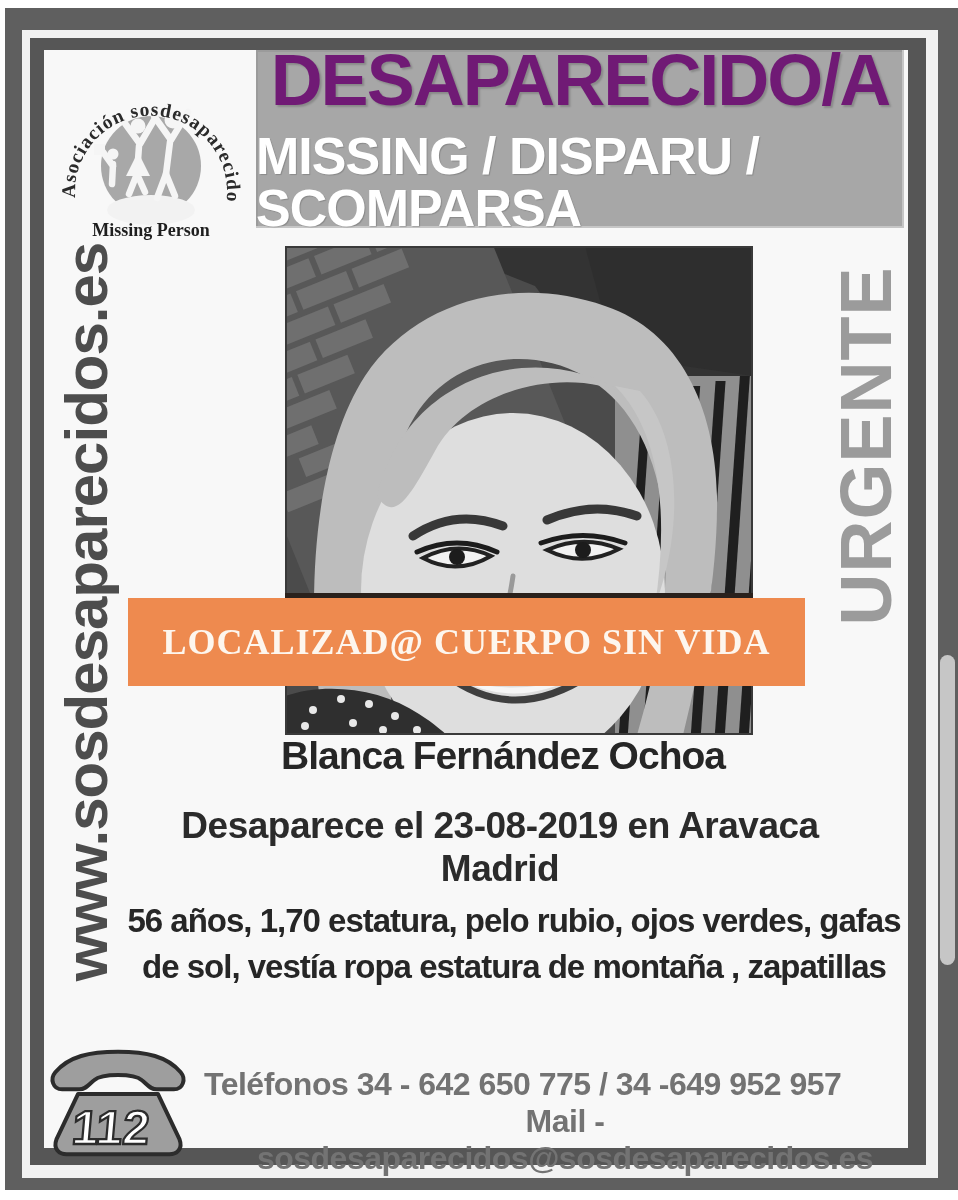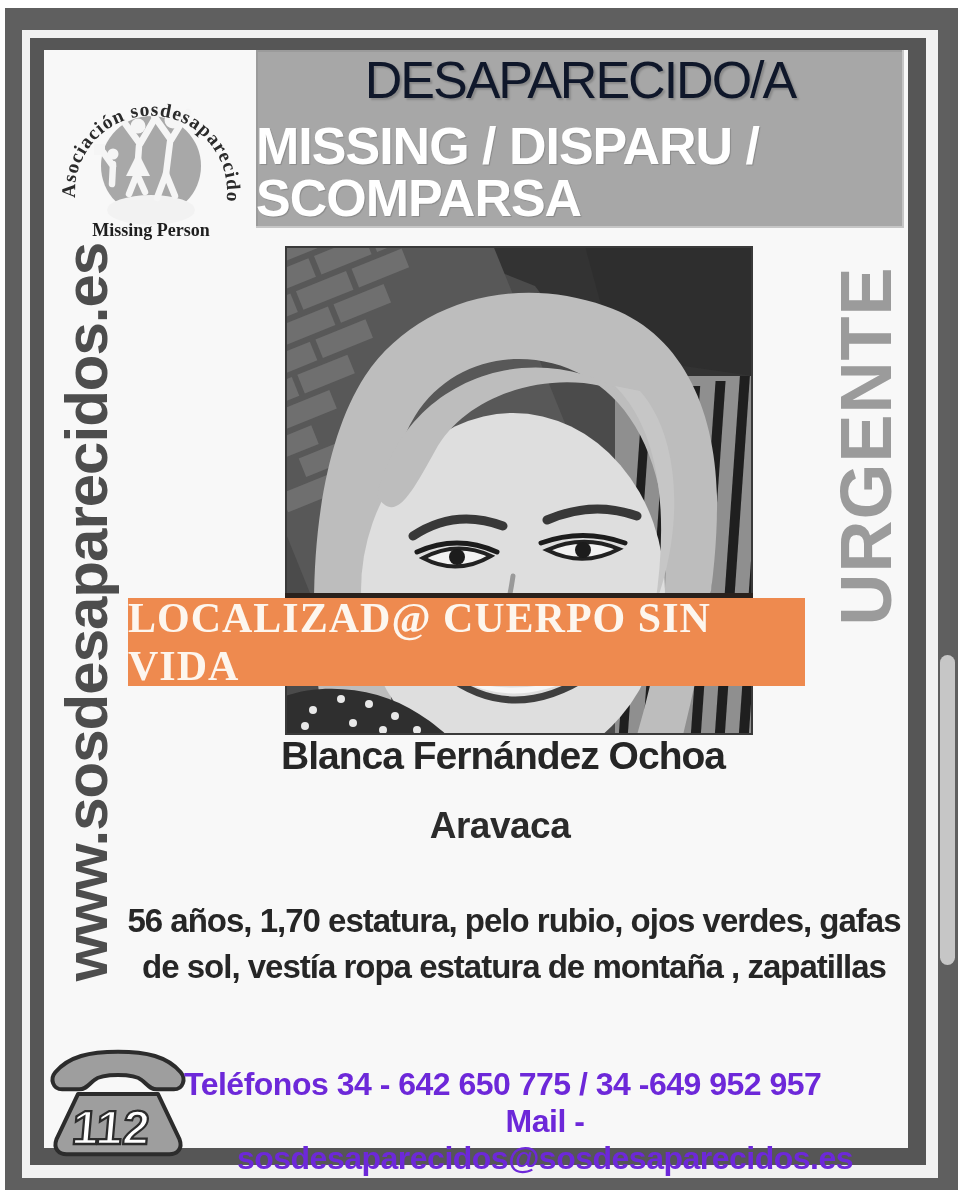--- a/index.html
+++ b/index.html
@@ -11,53 +11,53 @@
   .frame-outer{position:absolute;left:5px;top:8px;right:0;bottom:10px;background:#5f5f5f;}
   .frame-mat{position:absolute;left:22px;top:30px;right:20px;bottom:22px;background:#f2f2f2;}
   .frame-inner{position:absolute;left:30px;top:38px;right:32px;bottom:35px;background:#565656;}
   .content{position:absolute;left:44px;top:50px;right:50px;bottom:52px;background:#f8f8f8;}
 
   
   .logo{position:absolute;left:52px;top:52px;width:196px;height:192px;}
   .title-box{position:absolute;left:256px;top:50px;width:648px;height:178px;
              background:#a7a7a7;box-shadow:inset -2px -2px 0 #c6c6c6, inset 2px 2px 0 #9b9b9b;
              display:flex;flex-direction:column;align-items:center;justify-content:center;gap:14px;}
-  .title-main{font-size:52px;font-weight:normal;color:#0f172a;letter-spacing:-2px;line-height:1;
+  .title-main{font-size:72px;font-weight:bold;color:#701a75;letter-spacing:-2px;line-height:1;
               text-shadow:2px 2px 2px rgba(0,0,0,0.18);}
   .title-sub{font-size:52px;font-weight:bold;color:#ffffff;letter-spacing:-1px;line-height:1;
              text-shadow:1px 1px 1px rgba(0,0,0,0.18);}
 
   
   .vert-site{position:absolute;left:86px;top:612px;transform:translate(-50%,-50%) rotate(-90deg);
              white-space:nowrap;font-size:60px;font-weight:bold;color:#4d4d4d;letter-spacing:-1px;}
   .vert-urgente{position:absolute;left:866px;top:446px;transform:translate(-50%,-50%) rotate(-90deg);
              white-space:nowrap;font-size:72px;font-weight:bold;color:#9b9b9b;letter-spacing:1px;}
 
   
   .photo{position:absolute;left:285px;top:246px;width:468px;height:489px;}
 
   
   .banner-shadow{position:absolute;left:285px;top:593px;width:468px;height:5px;background:#2a211c;}
   .status-banner{position:absolute;left:128px;top:598px;width:677px;height:88px;background:#ee8a4f;
                  display:flex;align-items:center;justify-content:center;}
-  .status-banner span{font-family:"Liberation Serif",serif;font-weight:bold;font-size:42px;
+  .status-banner span{font-family:"Liberation Serif",serif;font-weight:bold;font-size:36px;
                  color:#fdf6ee;letter-spacing:1px;}
 
   
   .person-name{position:absolute;left:98px;top:734px;width:810px;text-align:center;
                font-size:39px;font-weight:bold;color:#262626;letter-spacing:-1px;}
   .person-date{position:absolute;left:60px;top:804px;width:880px;text-align:center;
                font-size:37px;font-weight:bold;color:#2b2b2b;line-height:1.17;letter-spacing:-0.5px;}
   .person-desc{position:absolute;left:44px;top:898px;width:940px;text-align:center;
                font-size:33px;font-weight:bold;color:#262626;line-height:1.4;letter-spacing:-1px;}
 
   
   .phone-icon{position:absolute;left:42px;top:1046px;width:152px;height:114px;}
-  .contact{position:absolute;left:184px;top:1066px;width:710px;
-           font-size:32px;font-weight:bold;color:#6d28d9;line-height:1.16;letter-spacing:-0.5px;}
+  .contact{position:absolute;left:204px;top:1066px;width:710px;
+           font-size:32px;font-weight:bold;color:#737373;line-height:1.16;letter-spacing:-0.5px;}
   .contact .mail-line{padding-left:12px;text-align:center;}
 
   
   .scrollbar-thumb{position:absolute;left:940px;top:655px;width:15px;height:310px;
                    background:#c6c6c6;border-radius:8px;}
 </style>
 </head>
 <body>
 
 <div class="page">
@@ -194,21 +194,22 @@
     </g>
   </svg>
 
   <div class="banner-shadow"></div>
   <div class="status-banner">
     <span>LOCALIZAD@ CUERPO SIN VIDA</span>
   </div>
 
   <div class="person-name">Blanca Fernández Ochoa</div>
   <div class="person-date">
-    <div>Aravaca</div>
+    <div>Desaparece el 23-08-2019 en Aravaca</div>
+    <div>Madrid</div>
   </div>
   <div class="person-desc">
     <div>56 años, 1,70 estatura, pelo rubio, ojos verdes, gafas</div>
     <div>de sol, vestía ropa estatura de montaña , zapatillas</div>
   </div>
 
   <svg class="phone-icon" viewBox="0 0 130 100">
     <g fill="#9e9e9e" stroke="#2c2c2c" stroke-width="3.5" stroke-linejoin="round">
       <path d="M16,38 C8,38 5,29 10,23 C22,9 40,5 65,5 C90,5 108,9 120,23 C125,29 122,38 114,38 L99,38 C93,38 91,34 86,30 C79,24 51,24 44,30 C39,34 37,38 31,38 Z"></path>
       <path d="M30,42 L100,42 L119,82 C122,90 117,95 110,95 L20,95 C13,95 8,90 11,82 Z"></path>

